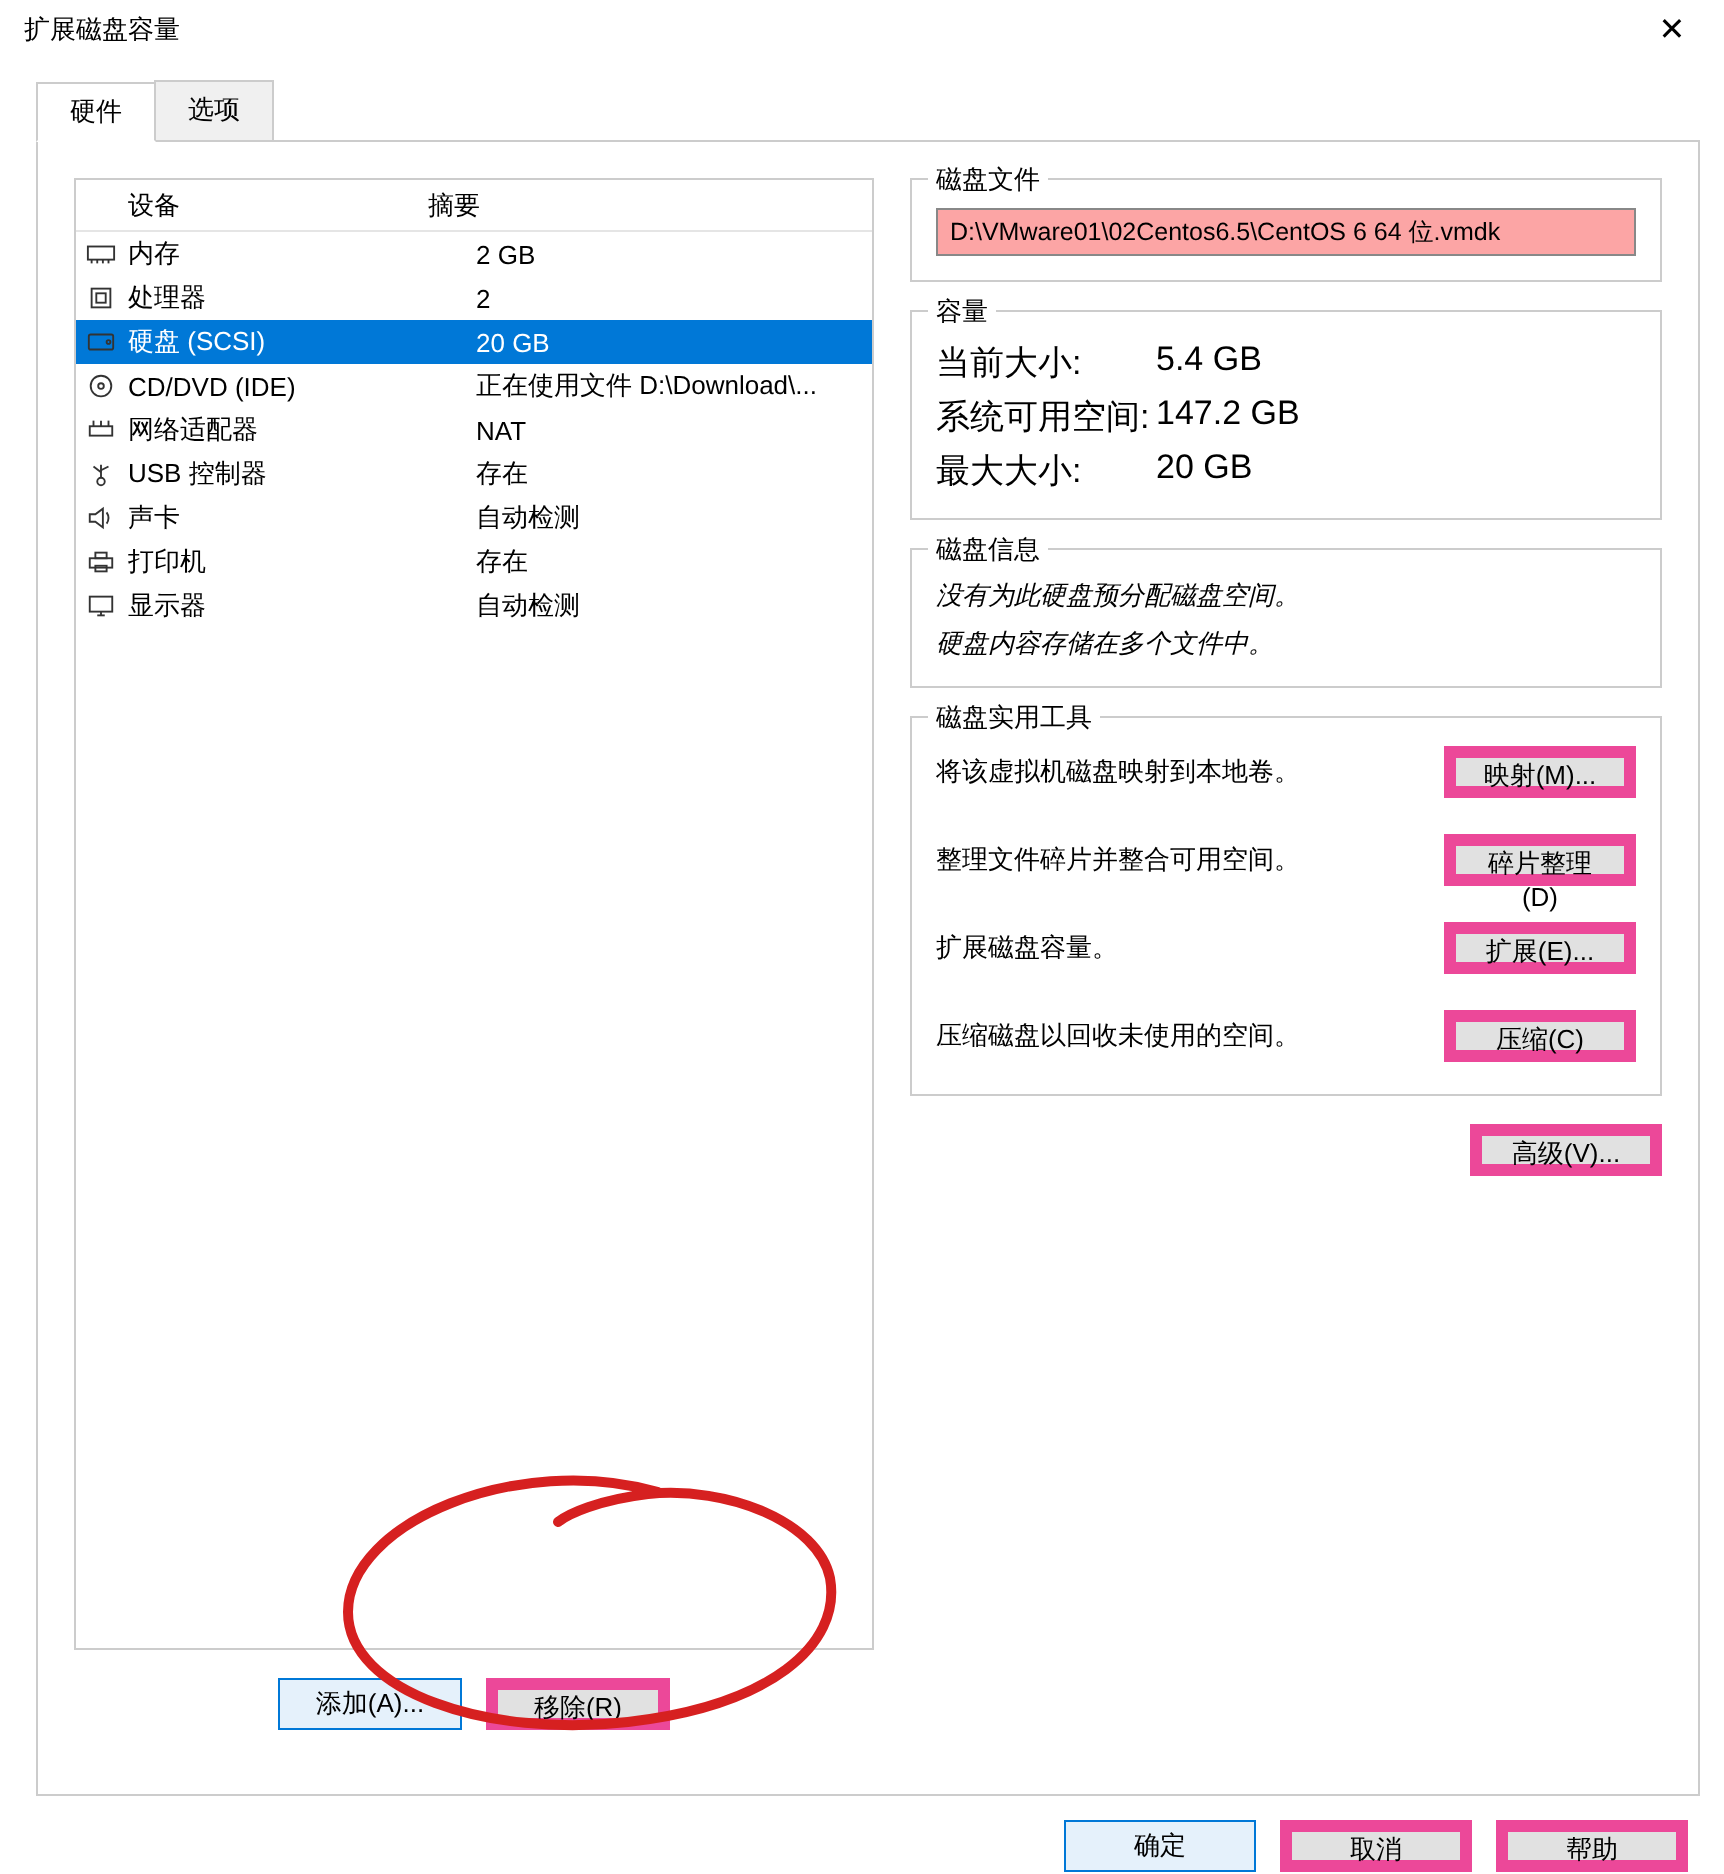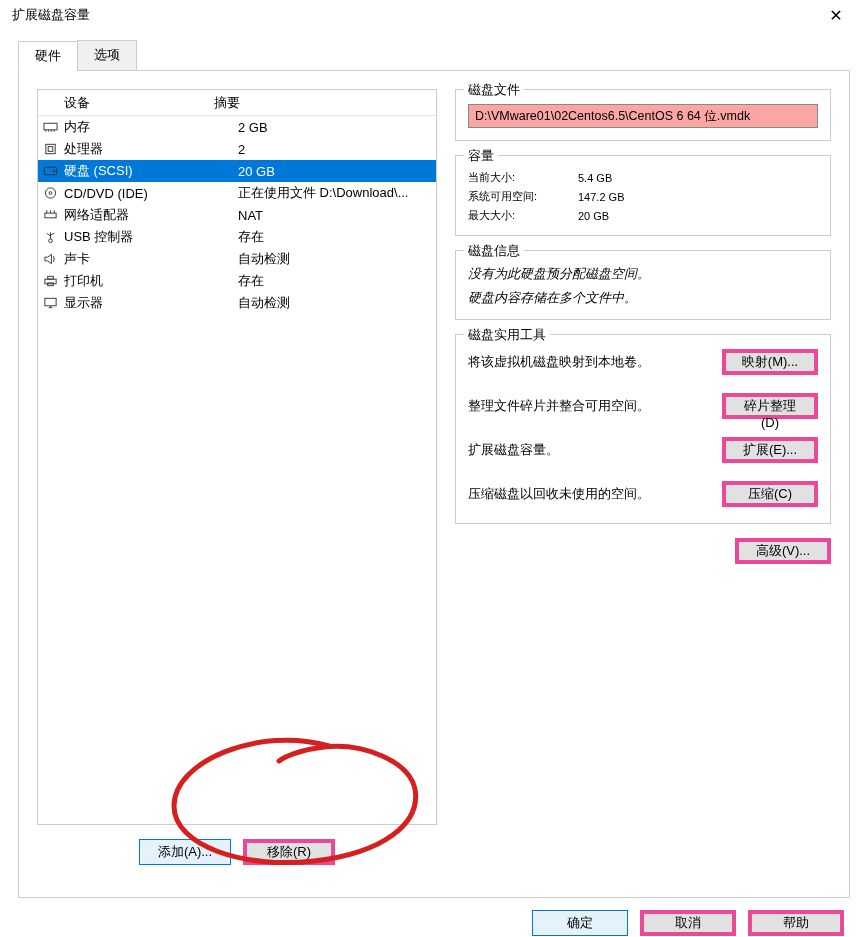--- a/index.html
+++ b/index.html
@@ -91,21 +91,21 @@
 .below-list {
   height: 54px;
   display: flex;
   align-items: center;
   justify-content: center;
   gap: 12px;
 }
 .btn {
   min-width: 92px;
   height: 26px;
-  border: 4px solid #ec4899;
+  border: 6px solid #ec4899;
   background: #e1e1e1;
   font-size: 13px;
   font-family: inherit;
   padding: 0 10px;
   cursor: pointer;
 }
 .btn.focus {
   border: 1px solid #0078d7;
   background: #e5f1fb;
 }
@@ -131,21 +131,21 @@
 }
 .diskfile-input {
   width: 100%;
   height: 24px;
   border: 1px solid #888;
   padding: 2px 6px;
   font-size: 12.5px;
   font-family: inherit;
   background: #fca5a5;
 }
-.kv-row { display: flex; font-size: 11px; margin-bottom: 4px; align-items: center; }
+.kv-row { display: flex; font-size: 17px; margin-bottom: 4px; }
 .kv-label { width: 110px; }
 .kv-value { flex: 1; }
 .info-text { font-size: 13px; margin-bottom: 6px; font-style: italic; }
 .util-row {
   display: flex;
   align-items: center;
   margin-bottom: 18px;
 }
 .util-row:last-child { margin-bottom: 4px; }
 .util-desc { flex: 1; font-size: 13px; padding-right: 10px; }

